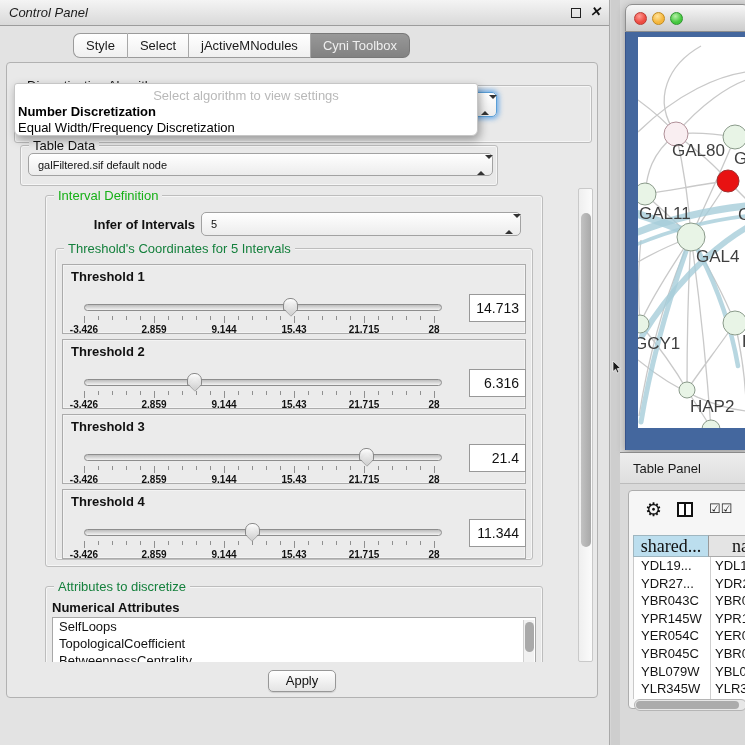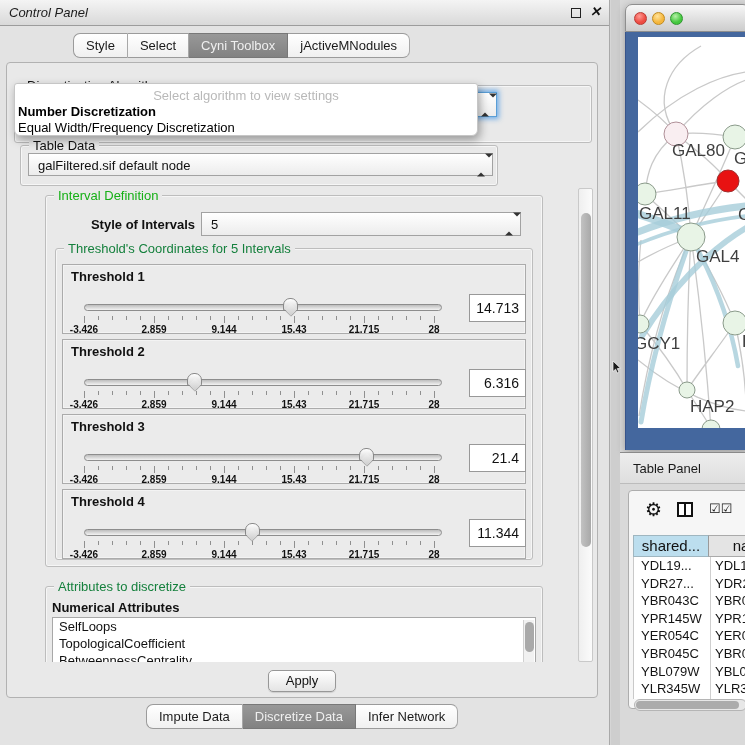--- a/index.html
+++ b/index.html
@@ -23,21 +23,21 @@
 
   .cp-content{position:absolute;left:6px;top:62px;width:592px;height:636px;background:#e9e9e9;border:1px solid #b2b2b2;border-radius:4px;}
 
   
   .group{position:absolute;border:1px solid #bdbdbd;border-radius:3px;box-shadow:inset 0 0 0 1px rgba(255,255,255,.6);}
   .legend{position:absolute;top:-8px;left:8px;background:#e9e9e9;padding:0 4px;font-size:13px;line-height:15px;color:#111;white-space:nowrap;}
   .legend.green{color:#16b016;}
   .legend.blue{color:#15803d;}
 
   
-  .combo{position:absolute;background:linear-gradient(#ffffff,#ececec);border:1px solid #a2a2a2;border-radius:0;font-size:13px;color:#111;}
+  .combo{position:absolute;background:linear-gradient(#ffffff,#ececec);border:1px solid #a2a2a2;border-radius:5px;font-size:11px;color:#111;}
   .combo .cval{position:absolute;left:9px;top:50%;transform:translateY(-50%);white-space:nowrap;}
   .combo .arrows{position:absolute;right:7px;top:50%;transform:translateY(-50%);width:8px;}
   .arrow-up{width:0;height:0;border-left:4px solid transparent;border-right:4px solid transparent;border-bottom:4px solid #333;margin-bottom:2px;}
   .arrow-dn{width:0;height:0;border-left:4px solid transparent;border-right:4px solid transparent;border-top:4px solid #333;}
   .combo.focused{border-color:#5a9ed6;box-shadow:0 0 5px 2px rgba(92,162,230,.85);}
 
   
   .popup{position:absolute;left:14px;top:83px;width:464px;height:53px;background:#fff;border:1px solid #c6c6c6;border-radius:3px 3px 6px 6px;box-shadow:2px 4px 10px rgba(0,0,0,.35);z-index:40;}
   .popup .prompt{position:absolute;top:4px;left:0;width:100%;text-align:center;font-size:13px;color:#b9b9b9;}
   .popup .item{position:absolute;left:3px;font-size:13px;color:#000;white-space:nowrap;}
@@ -88,21 +88,21 @@
   .tp-title{position:absolute;left:13px;top:8px;font-size:13px;color:#1a1a1a;}
 
   .tp-panel{position:absolute;left:8px;top:490px;width:150px;height:219px;background:#f6f6f6;border:1px solid #adadad;border-radius:4px;}
   .tp-toolbar{position:absolute;left:0;top:0;width:100%;height:42px;}
   .gear{position:absolute;left:16px;top:7px;font-size:19px;color:#111;}
   .colicon{position:absolute;left:48px;top:11px;width:16px;height:15px;border:2px solid #111;background:#fff;}
   .colicon:after{content:"";position:absolute;left:5px;top:0;width:2px;height:100%;background:#111;}
   .checks{position:absolute;left:80px;top:10px;font-size:13px;color:#111;letter-spacing:0px;}
 
   .tbl-head{position:absolute;left:4px;top:44px;height:22px;display:flex;}
-  .th{border:1px solid #9fb6c0;border-right:1px solid #9a9a9a;font-size:15px;color:#111;text-align:center;line-height:20px;overflow:hidden;white-space:nowrap;}
+  .th{border:1px solid #9fb6c0;border-right:1px solid #9a9a9a;font-size:18px;color:#111;text-align:center;line-height:20px;overflow:hidden;white-space:nowrap;font-family:Liberation Serif, serif;}
   .th.c1{width:76px;background:#bcdeee;}
   .th.c2{width:86px;background:#e4e4e4;border-left:none;border-color:#aaa;}
   .tbl-rows{position:absolute;left:4px;top:66px;width:162px;height:142px;background:#fff;overflow:hidden;border-left:1px solid #c9c9c9;}
   .trow{position:absolute;left:0;width:100%;height:18px;font-size:13px;color:#141414;}
   .trow .c1{position:absolute;left:7px;top:1px;white-space:nowrap;}
   .trow .c2{position:absolute;left:81px;top:1px;white-space:nowrap;}
   .vline{position:absolute;left:76px;top:0;width:1px;height:100%;background:#cfcfcf;}
   .hscroll{position:absolute;left:5px;top:208px;width:113px;height:12px;background:#e7e7e7;border:1px solid #b5b5b5;border-radius:6px;}
   .hthumb{position:absolute;left:1px;top:1px;width:103px;height:8px;background:#ababab;border-radius:5px;}
 
@@ -120,25 +120,25 @@
       <span class="close-btn">✕</span>
     </div>
 
     <div class="segbar" style="left:73px;top:33px;">
         <div class="seg">
           <span>Style</span>
         </div>
         <div class="seg">
           <span>Select</span>
         </div>
+        <div class="seg">
+          <span>jActiveMNodules</span>
+        </div>
         <div class="seg active">
           <span>Cyni Toolbox</span>
-        </div>
-        <div class="seg">
-          <span>jActiveMNodules</span>
         </div>
       </div>
 
     <div class="cp-content"></div>
 
     <div class="group" style="left:14px;top:85px;width:578px;height:58px;">
       <span class="legend">Discretization Algorithm</span>
       <div class="combo focused" style="left:8px;top:6px;width:474px;height:25px;">
         <span class="arrows"><span class="arrow-up"></span><span class="arrow-dn"></span></span>
       </div>
@@ -158,21 +158,21 @@
         <span class="cval">galFiltered.sif default node</span>
         <span class="arrows"><span class="arrow-up"></span><span class="arrow-dn"></span></span>
       </div>
     </div>
 
     <div class="scrollview" style="left:10px;top:188px;width:566px;height:474px;">
 
       <div class="group" style="left:35px;top:7px;width:498px;height:372px;">
         <span class="legend green">Interval Definition</span>
       </div>
-      <div class="num-label" style="left:40px;top:29px;width:145px;">Style of Intervals</div>
+      <div class="num-label" style="left:40px;top:29px;width:145px;">Infer of Intervals</div>
       <div class="combo" style="left:191px;top:24px;width:320px;height:24px;">
         <span class="cval">5</span>
         <span class="arrows"><span class="arrow-up"></span><span class="arrow-dn"></span></span>
       </div>
       <div class="group" style="left:45px;top:60px;width:478px;height:312px;">
         <span class="legend blue">Threshold's Coordinates for 5 Intervals</span>
       </div>
       <div id="thresh-wrap">
           <div class="tbox" style="top: 76px;">
             <div class="tlabel">Threshold 1</div>
@@ -351,31 +351,20 @@
           </div>
       </div>
     </div>
 
     <div class="main-scroll">
       <div class="main-thumb"></div>
     </div>
 
     <div class="apply-btn">Apply</div>
 
-    <div class="segbar" style="left:146px;top:704px;">
-        <div class="seg">
-          <span>Impute Data</span>
-        </div>
-        <div class="seg active">
-          <span>Discretize Data</span>
-        </div>
-        <div class="seg">
-          <span>Infer Network</span>
-        </div>
-      </div>
   </div>
 
   <div class="mid-gap"></div>
 
   <svg class="cursor" width="10" height="13">
     <path d="M1,0 L1,10.5 L3.6,8.2 L5.3,12 L7,11.2 L5.3,7.6 L8.5,7.2 Z" fill="#1a1a1a" stroke="#fff" stroke-width="0.7"></path>
   </svg>
 
   <div class="right">
 

